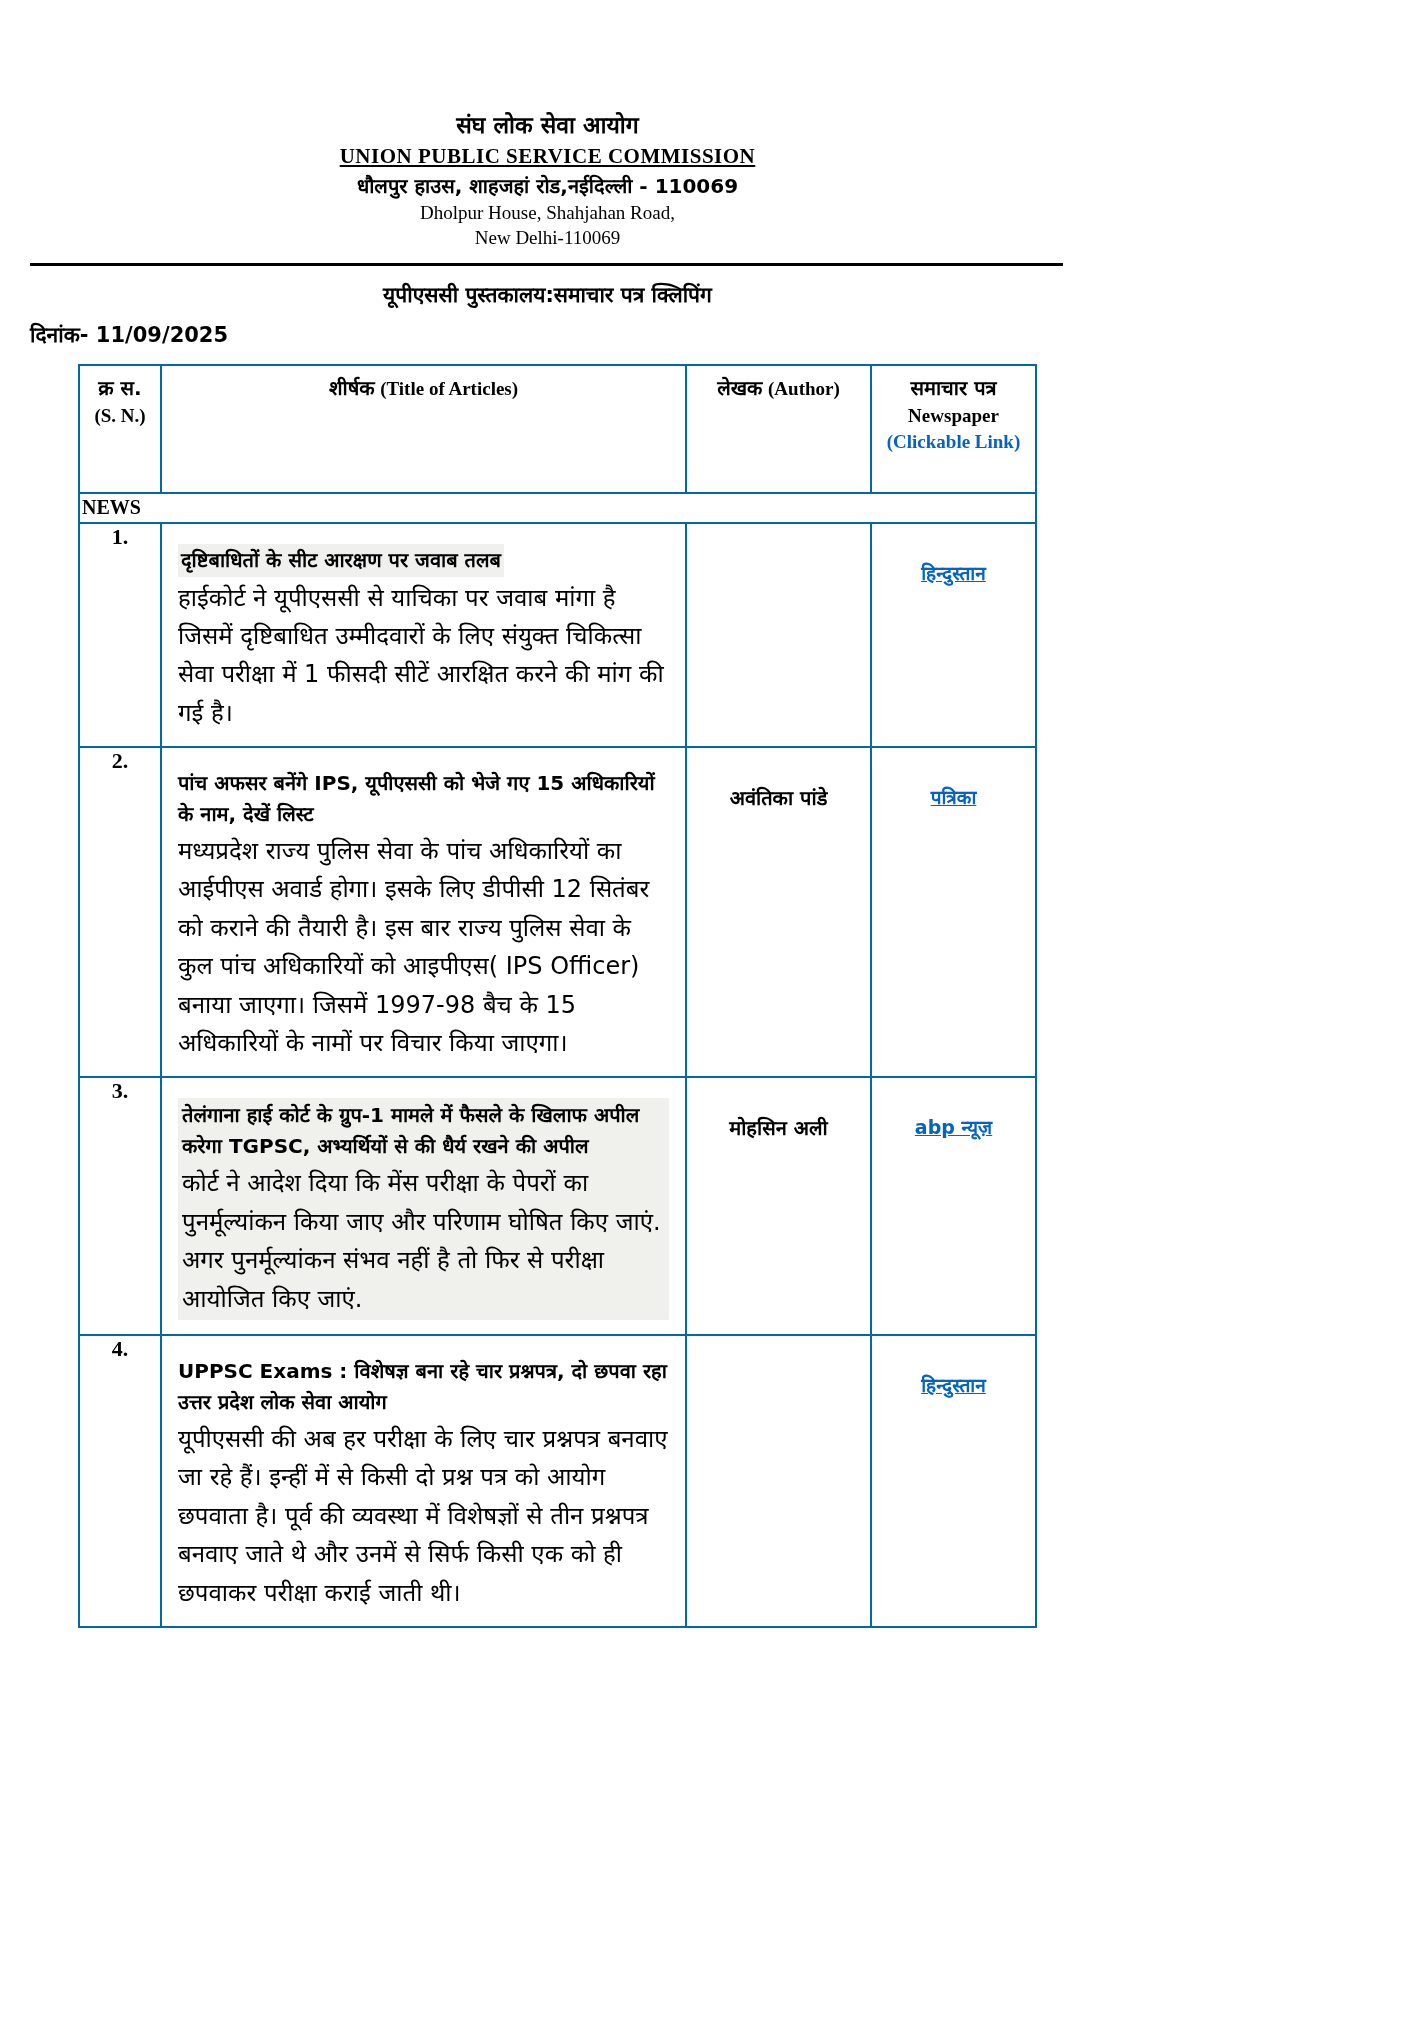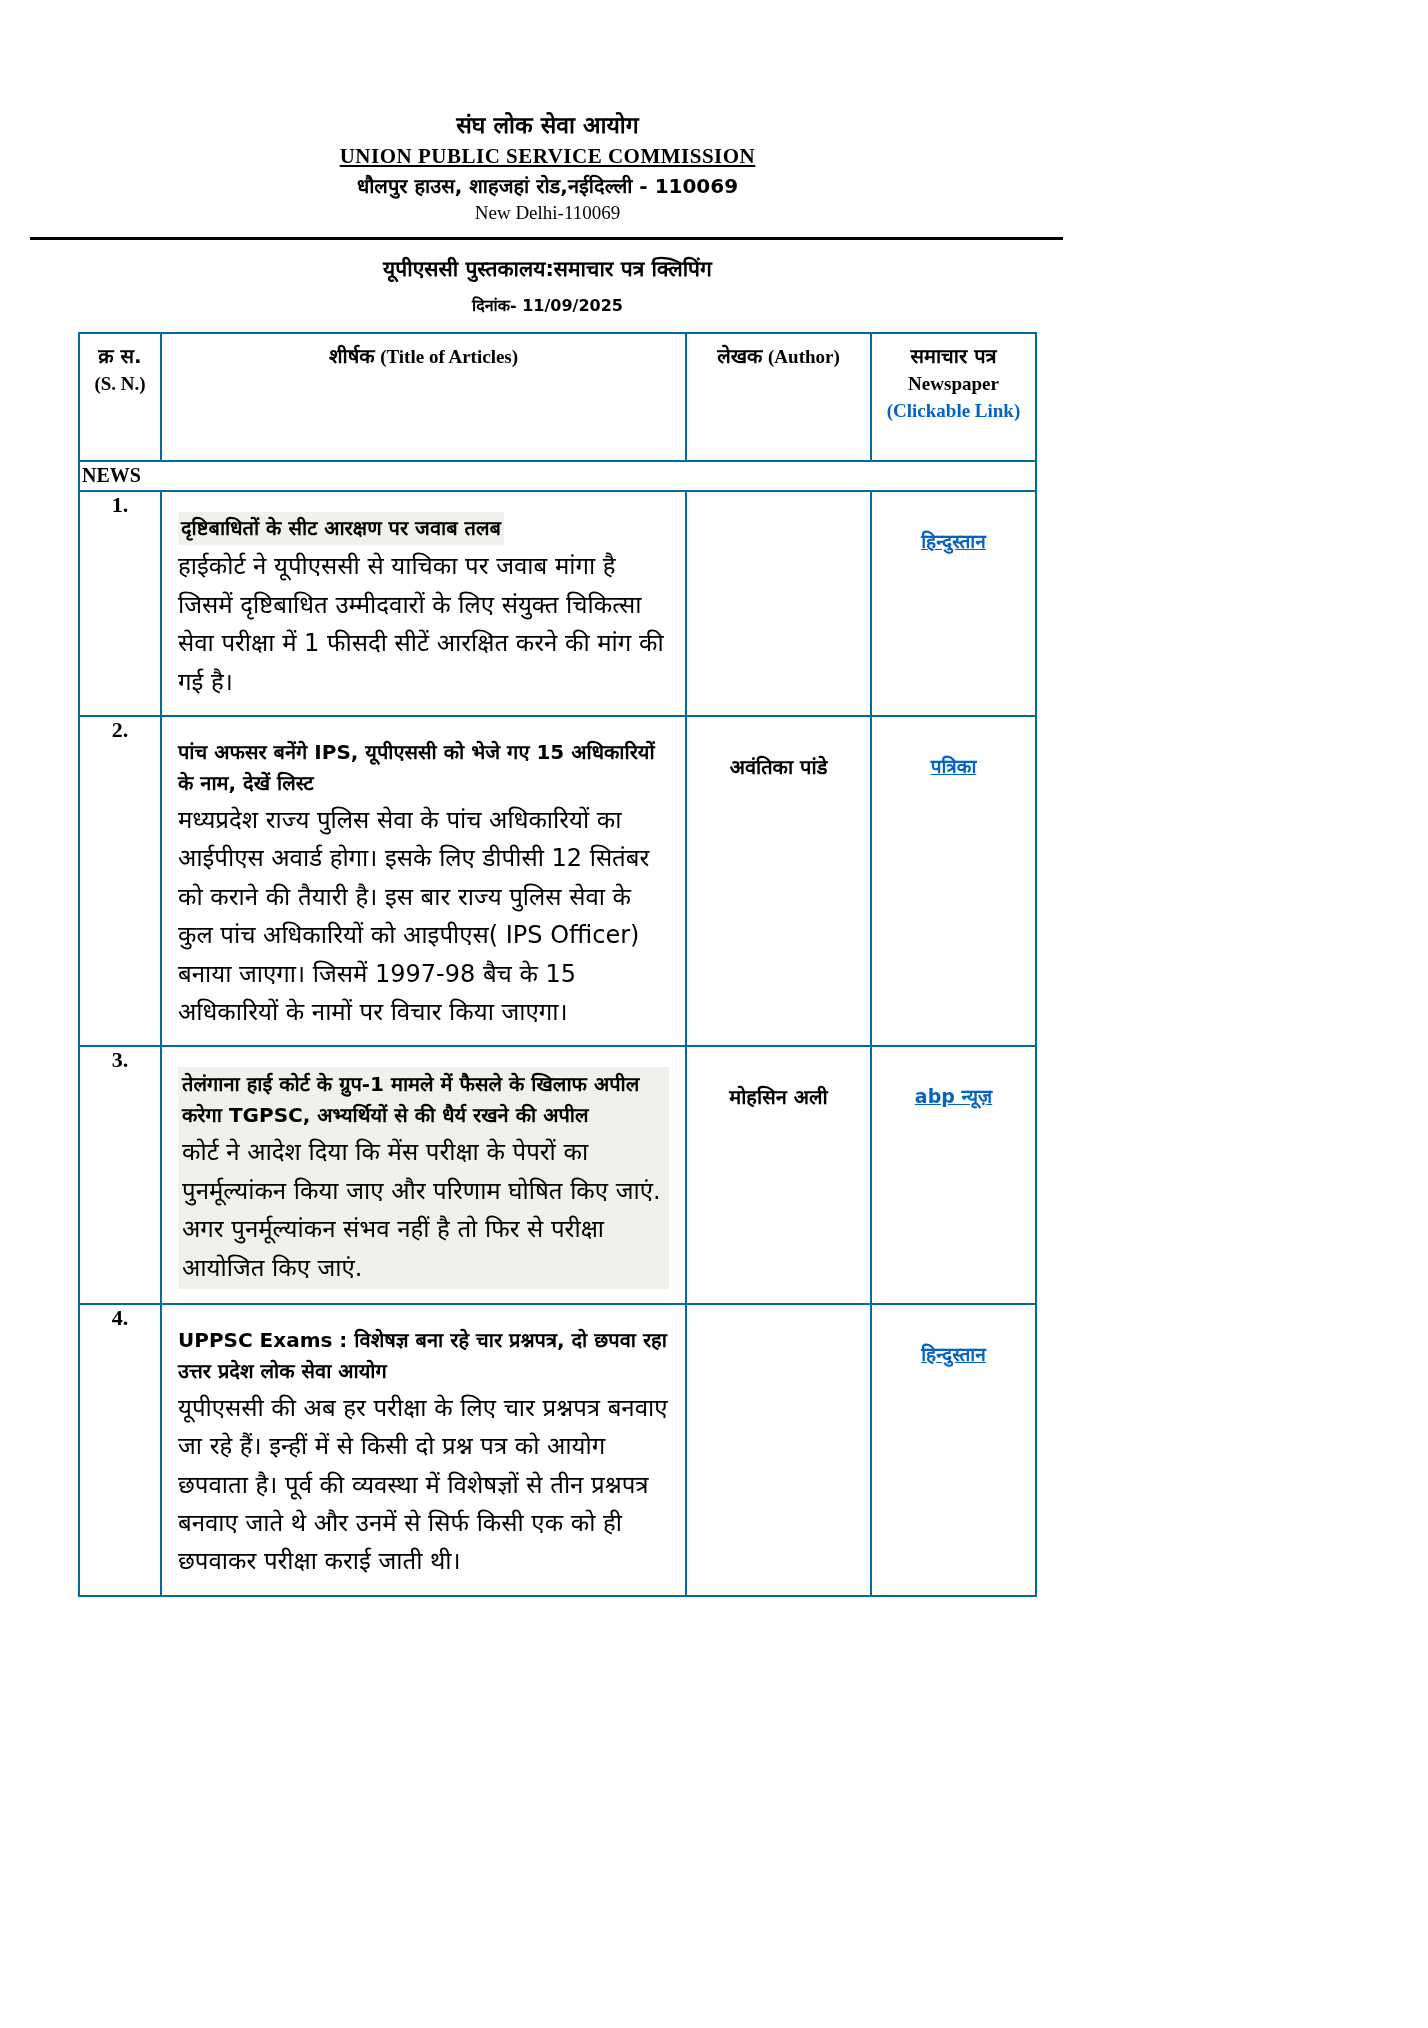--- a/index.html
+++ b/index.html
@@ -14,21 +14,21 @@
   .content { position:absolute; left:30px; top:110px; width:1035px; }
 
   
   .letterhead { text-align:center; }
   .org-hi   { font-size:23px; font-weight:bold; line-height:1.35; }
   .org-en   { font-size:21px; font-weight:bold; font-family:"Liberation Serif", serif; line-height:1.3; margin-top:2px; letter-spacing:0.5px;text-decoration:underline; }
   .addr-hi  { font-size:20px; font-weight:bold; line-height:1.4; margin-top:2px; }
   .addr-en  { font-size:19px; font-family:"Liberation Serif", serif; line-height:1.32; }
   .rule     { border-top:3px solid #000; margin-top:12px; width:1033px; }
   .doc-title{ font-size:21px; font-weight:bold; text-align:center; margin-top:14px; }
-  .doc-date { font-size:16px; font-weight:bold; text-align:center; margin-top:12px; }
+  .doc-date { font-size:21px; font-weight:bold; margin-top:12px; }
 
   
   table.clips {
     border-collapse:collapse;
     table-layout:fixed;
     width:957px;
     margin:16px 0 0 48px;
   }
   table.clips col.c-sn    { width:82px; }
   table.clips col.c-title { width:525px; }
@@ -81,20 +81,21 @@
 </head>
 <body>
 
 <div class="page">
   <div class="content">
 
     <div class="letterhead">
       <div class="org-hi">संघ लोक सेवा आयोग</div>
       <div class="org-en">UNION PUBLIC SERVICE COMMISSION</div>
       <div class="addr-hi">धौलपुर हाउस, शाहजहां रोड,नईदिल्ली - 110069</div>
+      <div class="addr-en">Dholpur House, Shahjahan Road,</div>
       <div class="addr-en">New Delhi-110069</div>
     </div>
 
     <div class="rule"></div>
 
     <div class="doc-title">यूपीएससी पुस्तकालय:समाचार पत्र क्लिपिंग</div>
     <div class="doc-date">दिनांक- 11/09/2025</div>
 
     <table class="clips">
       <colgroup>

